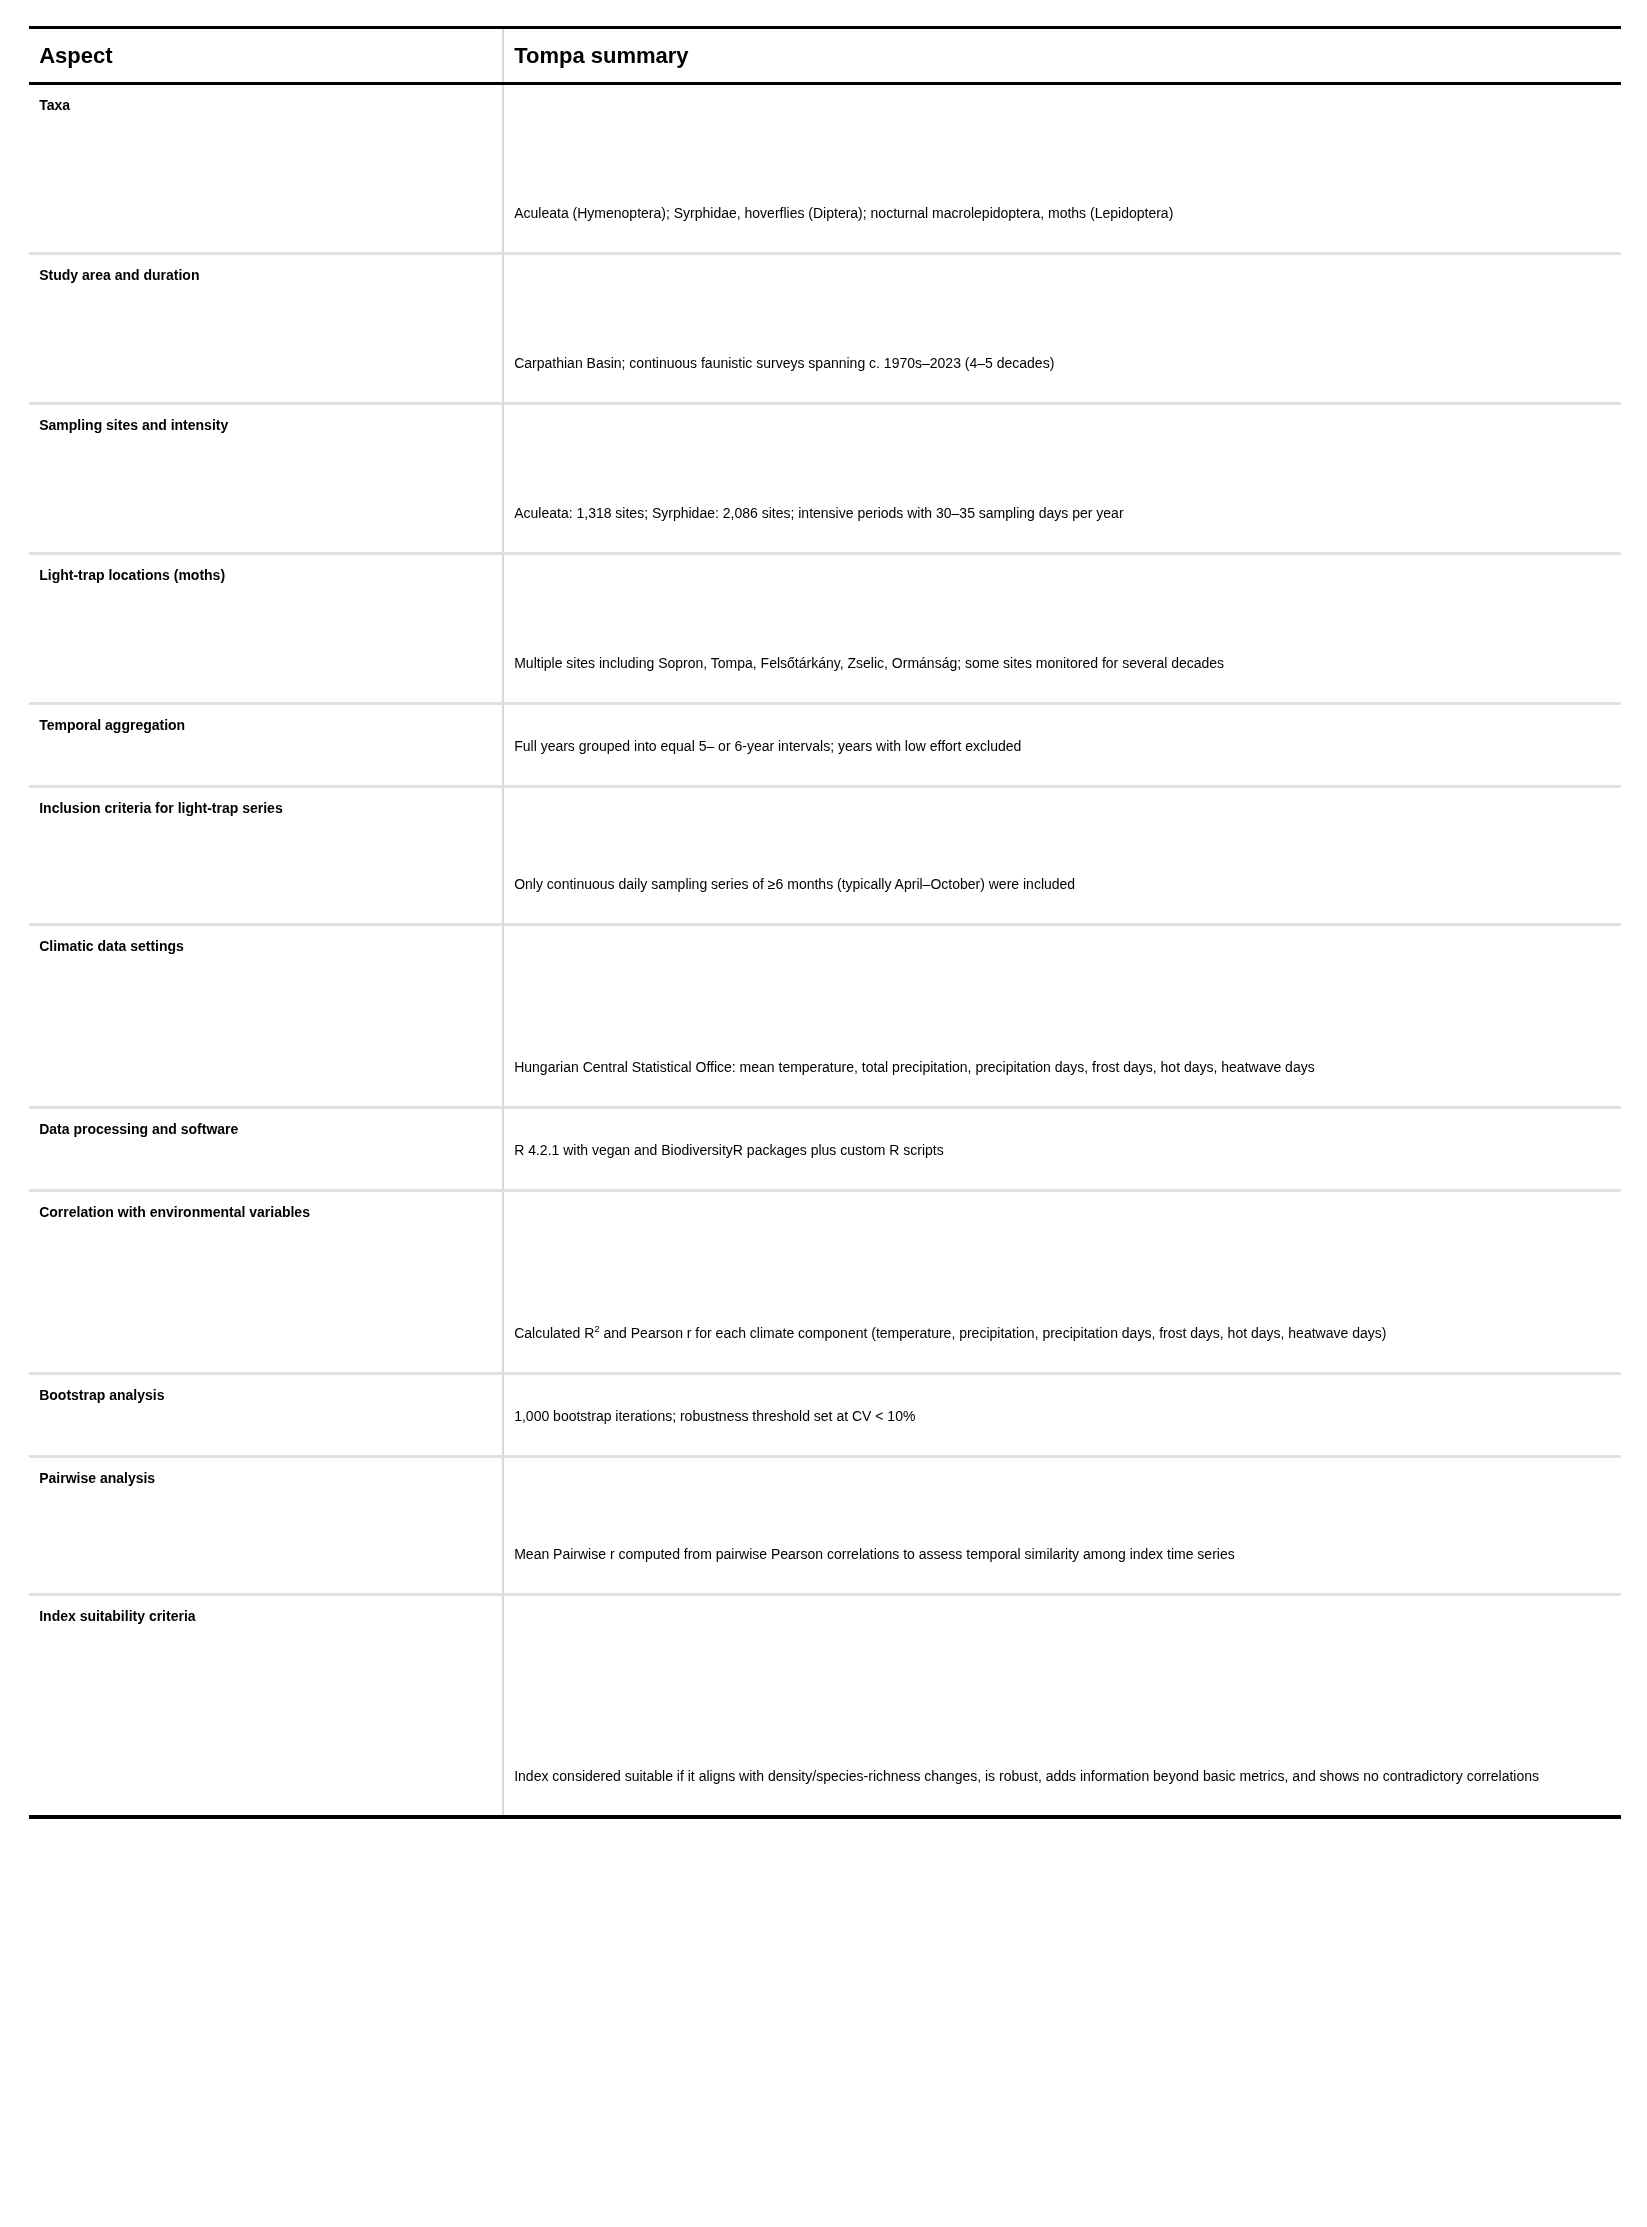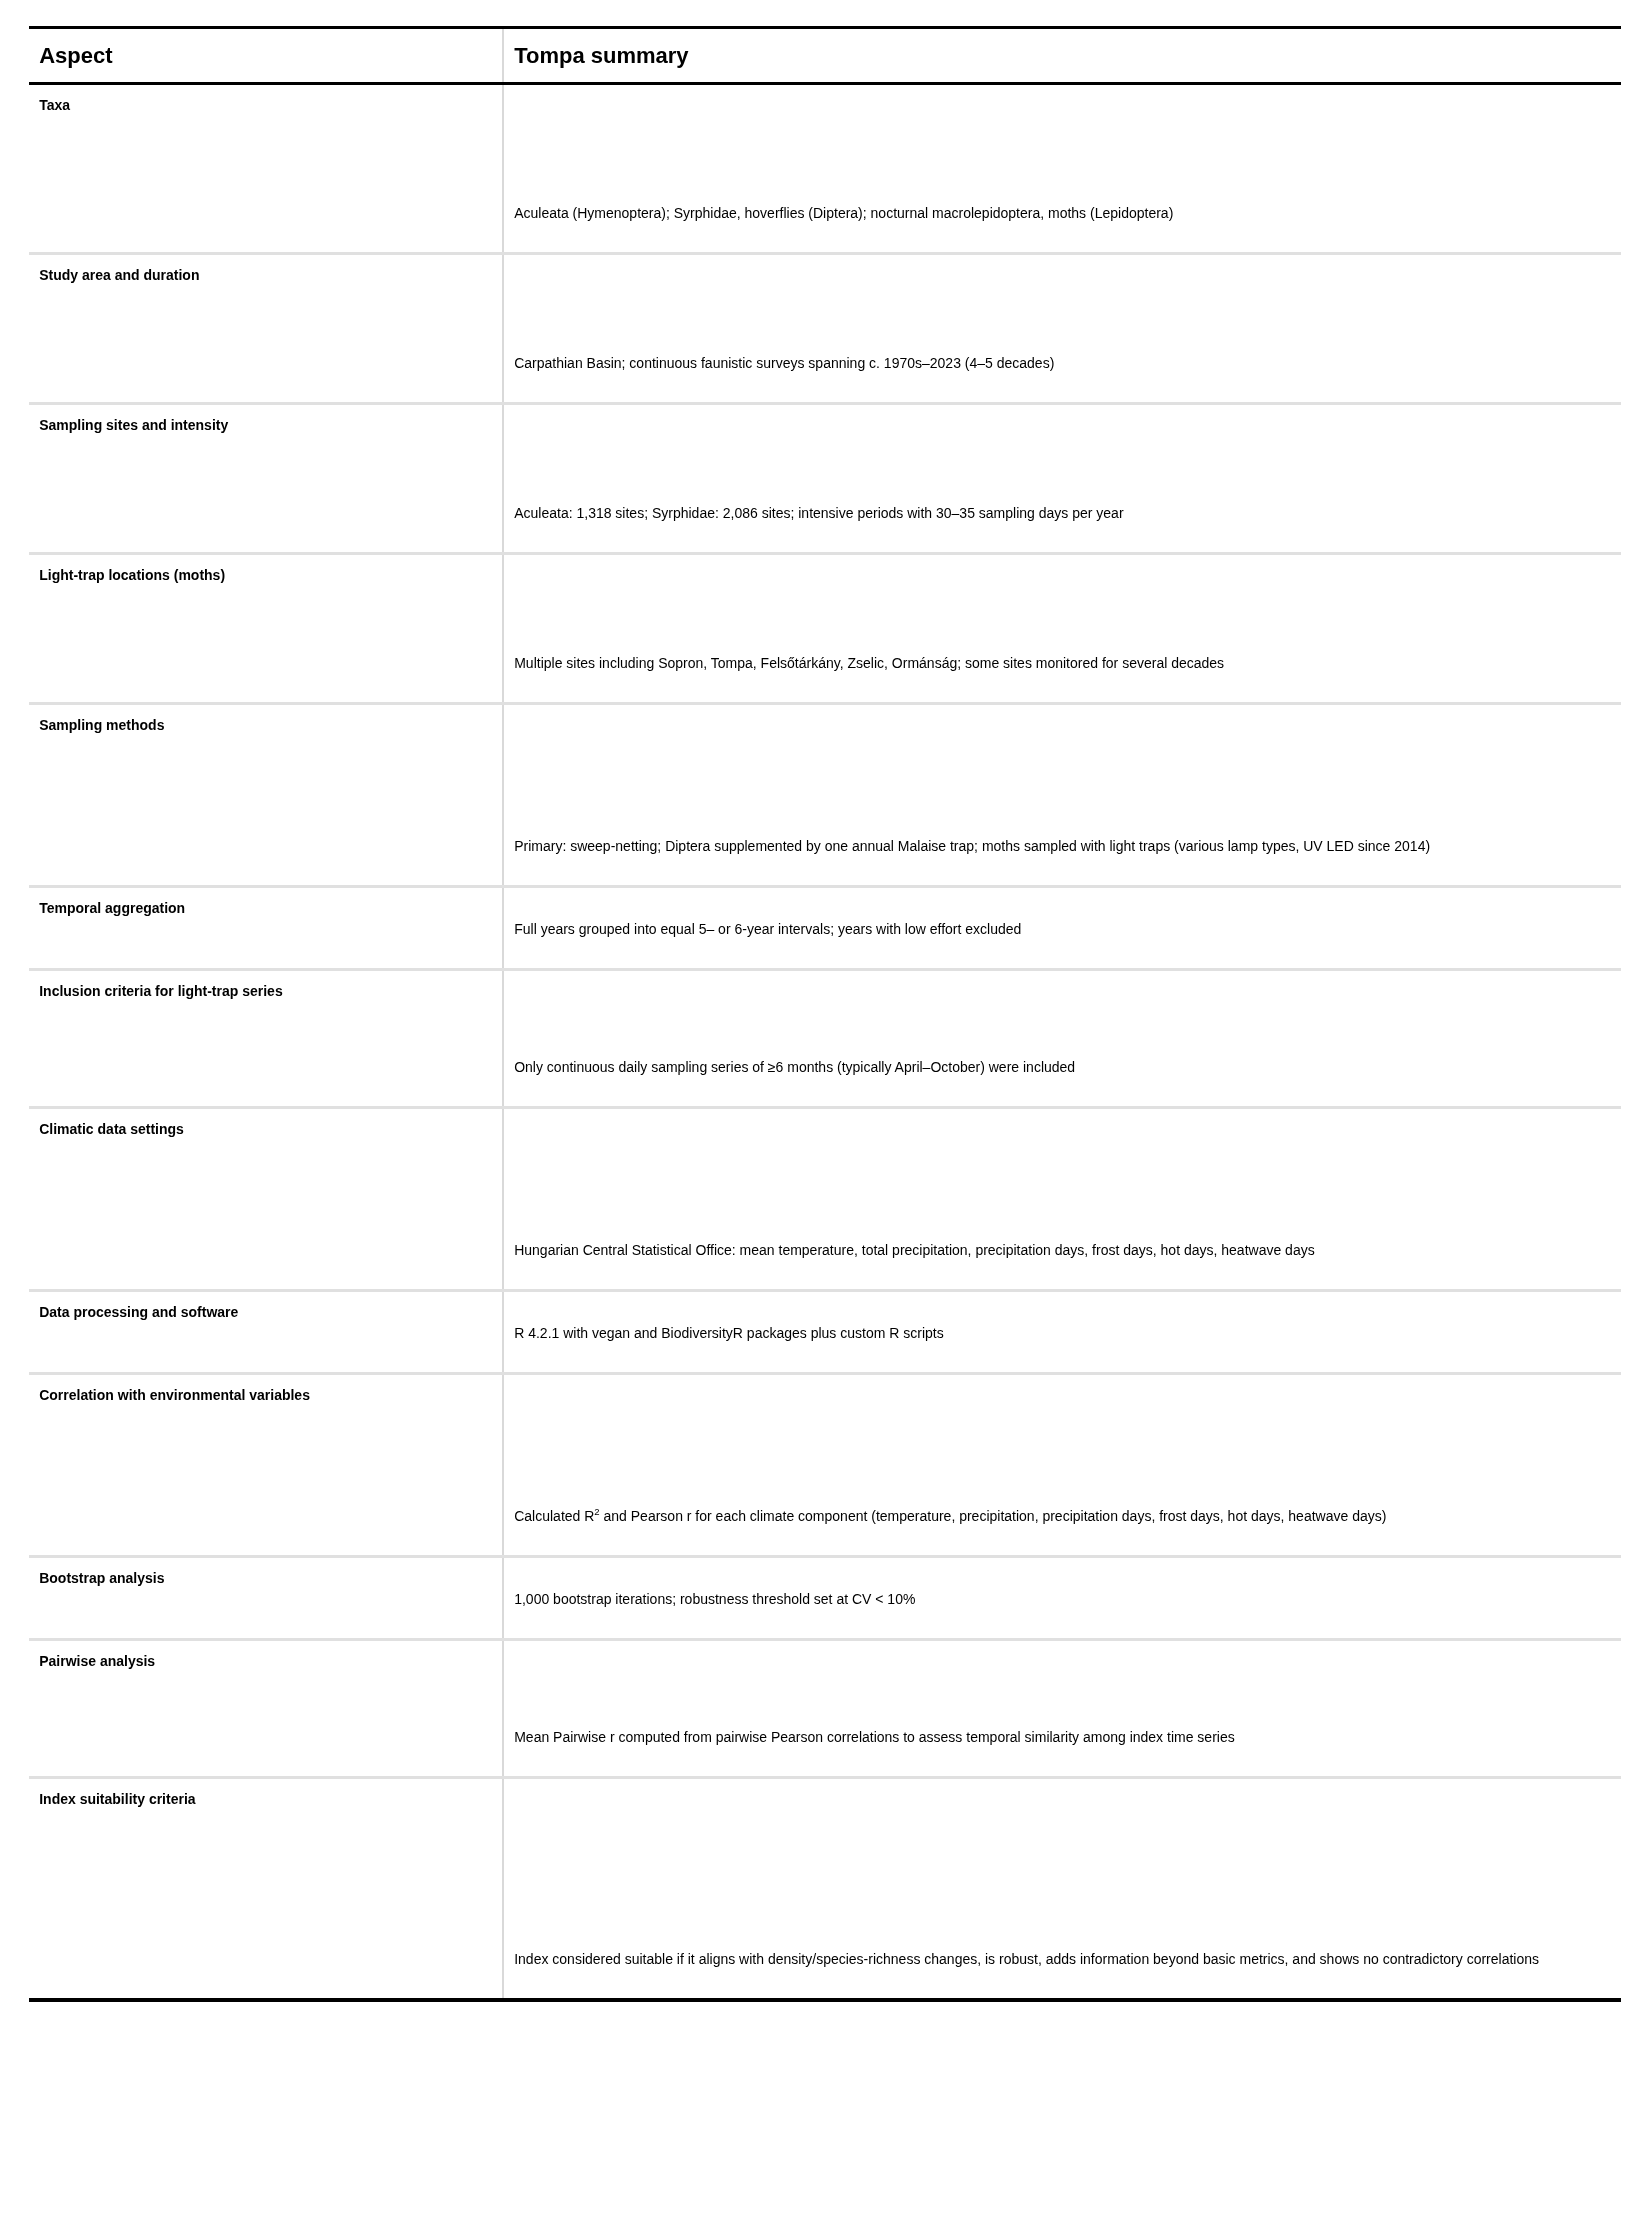--- a/index.html
+++ b/index.html
@@ -118,28 +118,20 @@
           </td>
         </tr>
         <tr style="height: 150px;">
           <td class="cell-aspect">
             <span class="cell-text">Light-trap locations (moths)</span>
           </td>
           <td class="cell-summary">
             <span class="cell-text">Multiple sites including Sopron, Tompa, Felsőtárkány, Zselic, Ormánság; some sites monitored for several decades</span>
           </td>
         </tr>
-        <tr style="height: 183px;">
-          <td class="cell-aspect">
-            <span class="cell-text">Sampling methods</span>
-          </td>
-          <td class="cell-summary">
-            <span class="cell-text">Primary: sweep-netting; Diptera supplemented by one annual Malaise trap; moths sampled with light traps (various lamp types, UV LED since 2014)</span>
-          </td>
-        </tr>
         <tr style="height: 83px;">
           <td class="cell-aspect">
             <span class="cell-text">Temporal aggregation</span>
           </td>
           <td class="cell-summary">
             <span class="cell-text">Full years grouped into equal 5– or 6-year intervals; years with low effort excluded</span>
           </td>
         </tr>
         <tr style="height: 138px;">
           <td class="cell-aspect">

